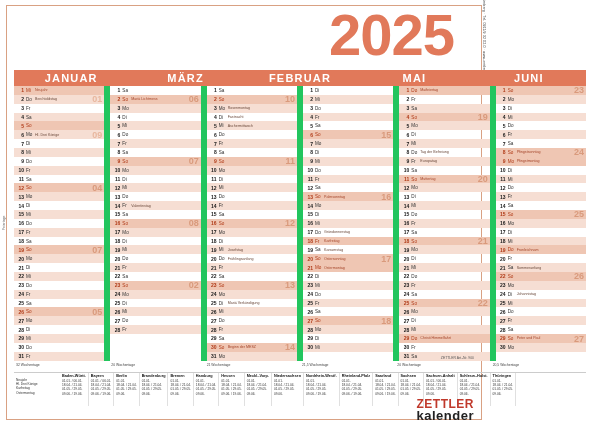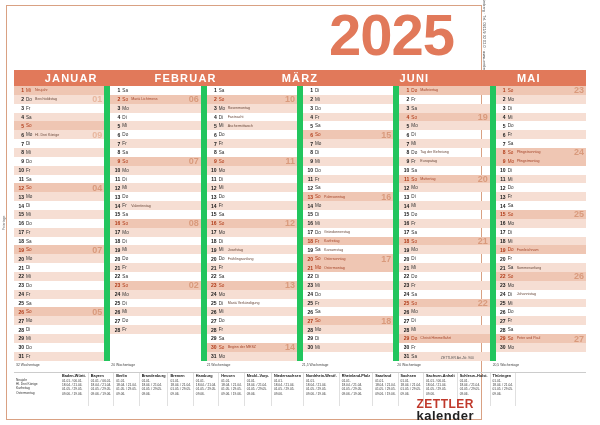--- a/index.html
+++ b/index.html
@@ -220,24 +220,24 @@
   <div class="inner"></div>
 
   <div class="year">2025</div>
 
   <div class="sidetext">© Copyright 2024 · Neumann Verlags GmbH &amp; Co. KG · Kirchstraße 8, 90419 Nürnberg · Tel. 0911/9 32 02-0 · www.zettler-kalender.de</div>
   <div class="sidetext2">Alle Angaben ohne Gewähr · Nachdruck, auch auszugsweise, verboten</div>
   <div class="leftvert">Feiertage</div>
 
   <div class="mheader" id="month-header">
       <div class="mh">JANUAR</div>
+      <div class="mh">MÄRZ</div>
       <div class="mh">FEBRUAR</div>
-      <div class="mh">MÄRZ</div>
+      <div class="mh">MAI</div>
       <div class="mh">JUNI</div>
-      <div class="mh">MAI</div>
     </div>
 
   <div class="grid" id="calendar-grid">
       <div class="mcol">
         <div class="drow sun">
           <span class="dn">1</span>
           <span class="wd">Mi</span>
           <span class="ev">Neujahr</span>
         </div>
         <div class="drow alt">

